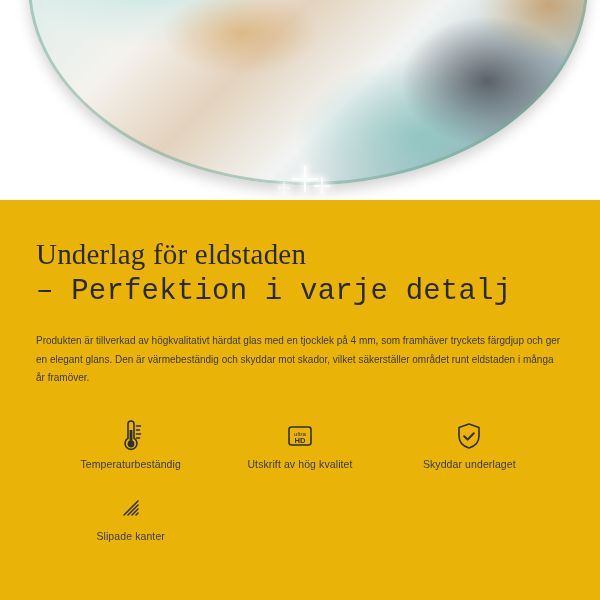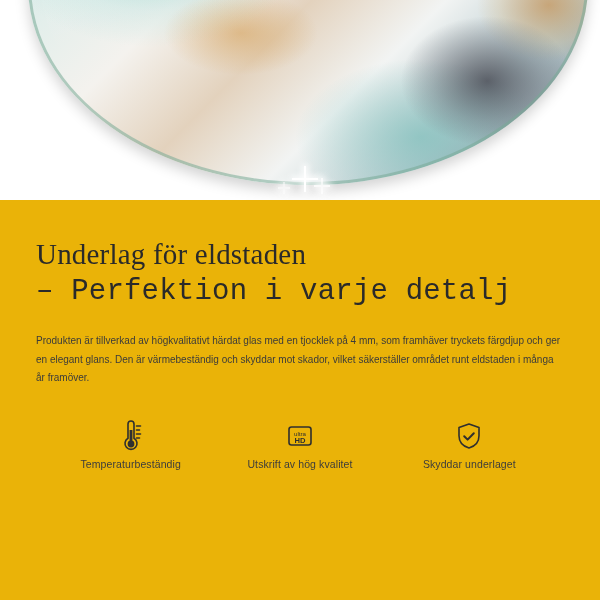--- a/index.html
+++ b/index.html
@@ -187,17 +187,28 @@
         <div class="feature-icon">
           <svg width="40" height="40" viewBox="0 0 40 40">
             <path d="M20 8l10 3.6v8.2c0 6.4-4.3 10.6-10 12.2-5.7-1.6-10-5.8-10-12.2V11.6L20 8z" fill="none" stroke="#2f2f2f" stroke-width="1.6" stroke-linejoin="round"></path>
             <path d="M15.2 20.2l3.4 3.4 6.2-6.4" fill="none" stroke="#2f2f2f" stroke-width="2" stroke-linecap="round" stroke-linejoin="round"></path>
           </svg>
         </div>
         <div class="feature-label">Skyddar underlaget</div>
       </div>
 
 
+      <div class="feature">
+        <div class="feature-icon">
+          <svg width="40" height="40" viewBox="0 0 40 40" stroke="#2f2f2f" stroke-width="1.5" stroke-linecap="round">
+            <path d="M13 27L27 13"></path>
+            <path d="M17 27L27 17"></path>
+            <path d="M21 27L27 21"></path>
+            <path d="M25 27l2-2"></path>
+          </svg>
+        </div>
+        <div class="feature-label">Slipade kanter</div>
+      </div>
 
 
     </div>
   </div>
 </div>
 
 </body></html>

